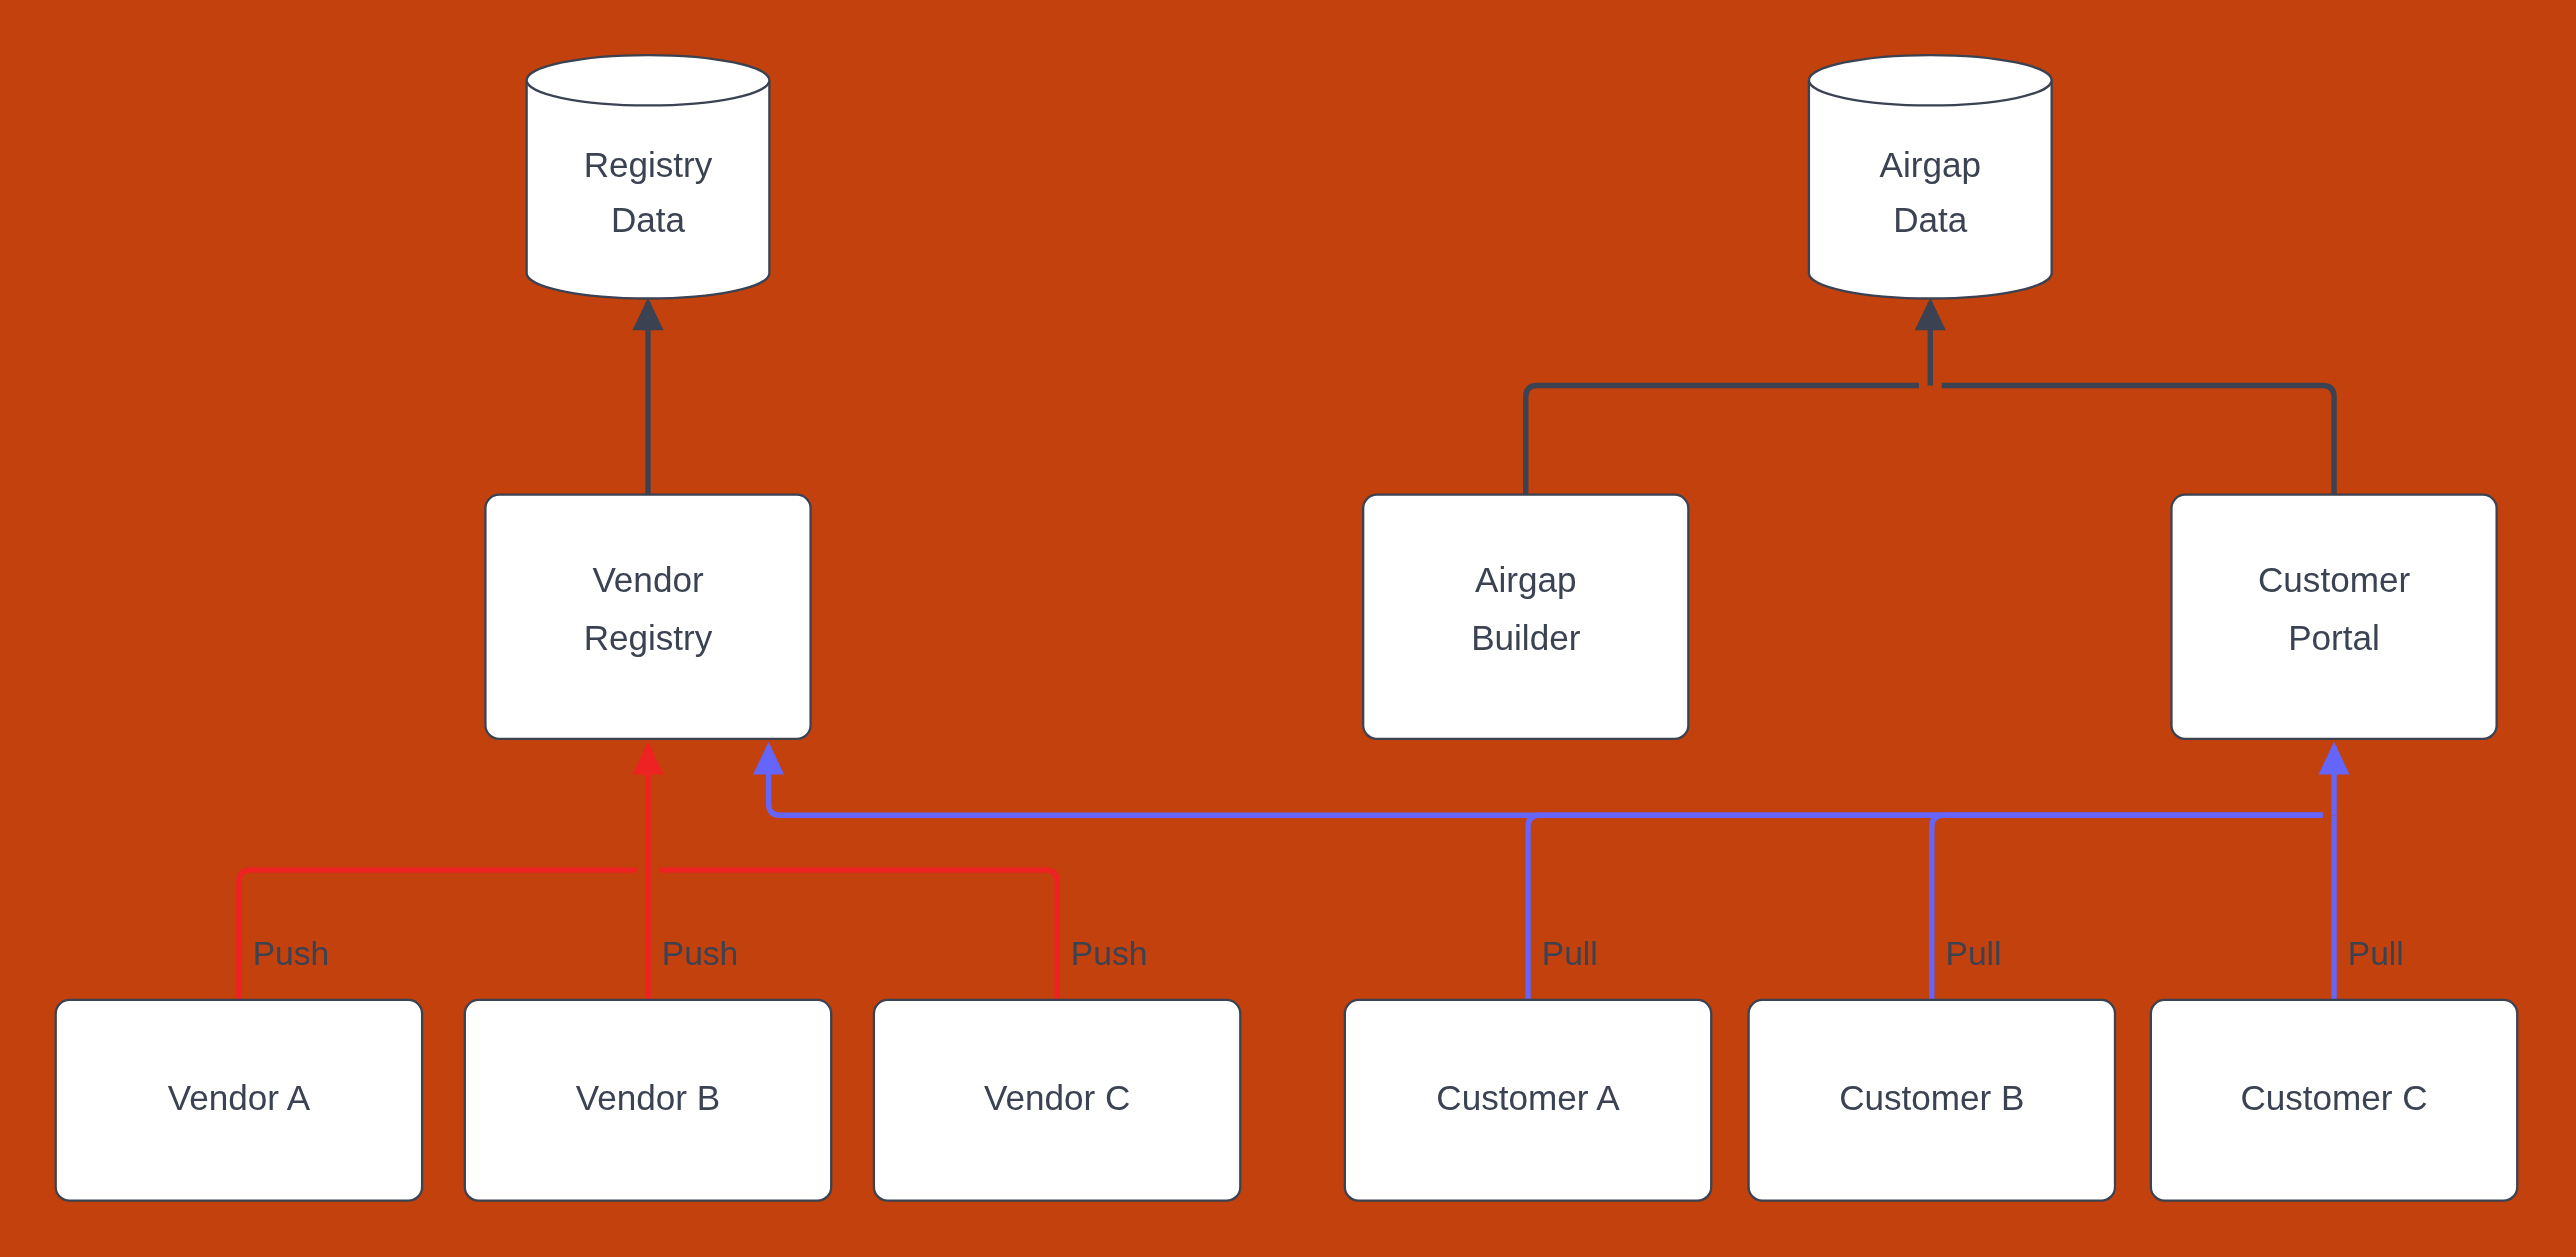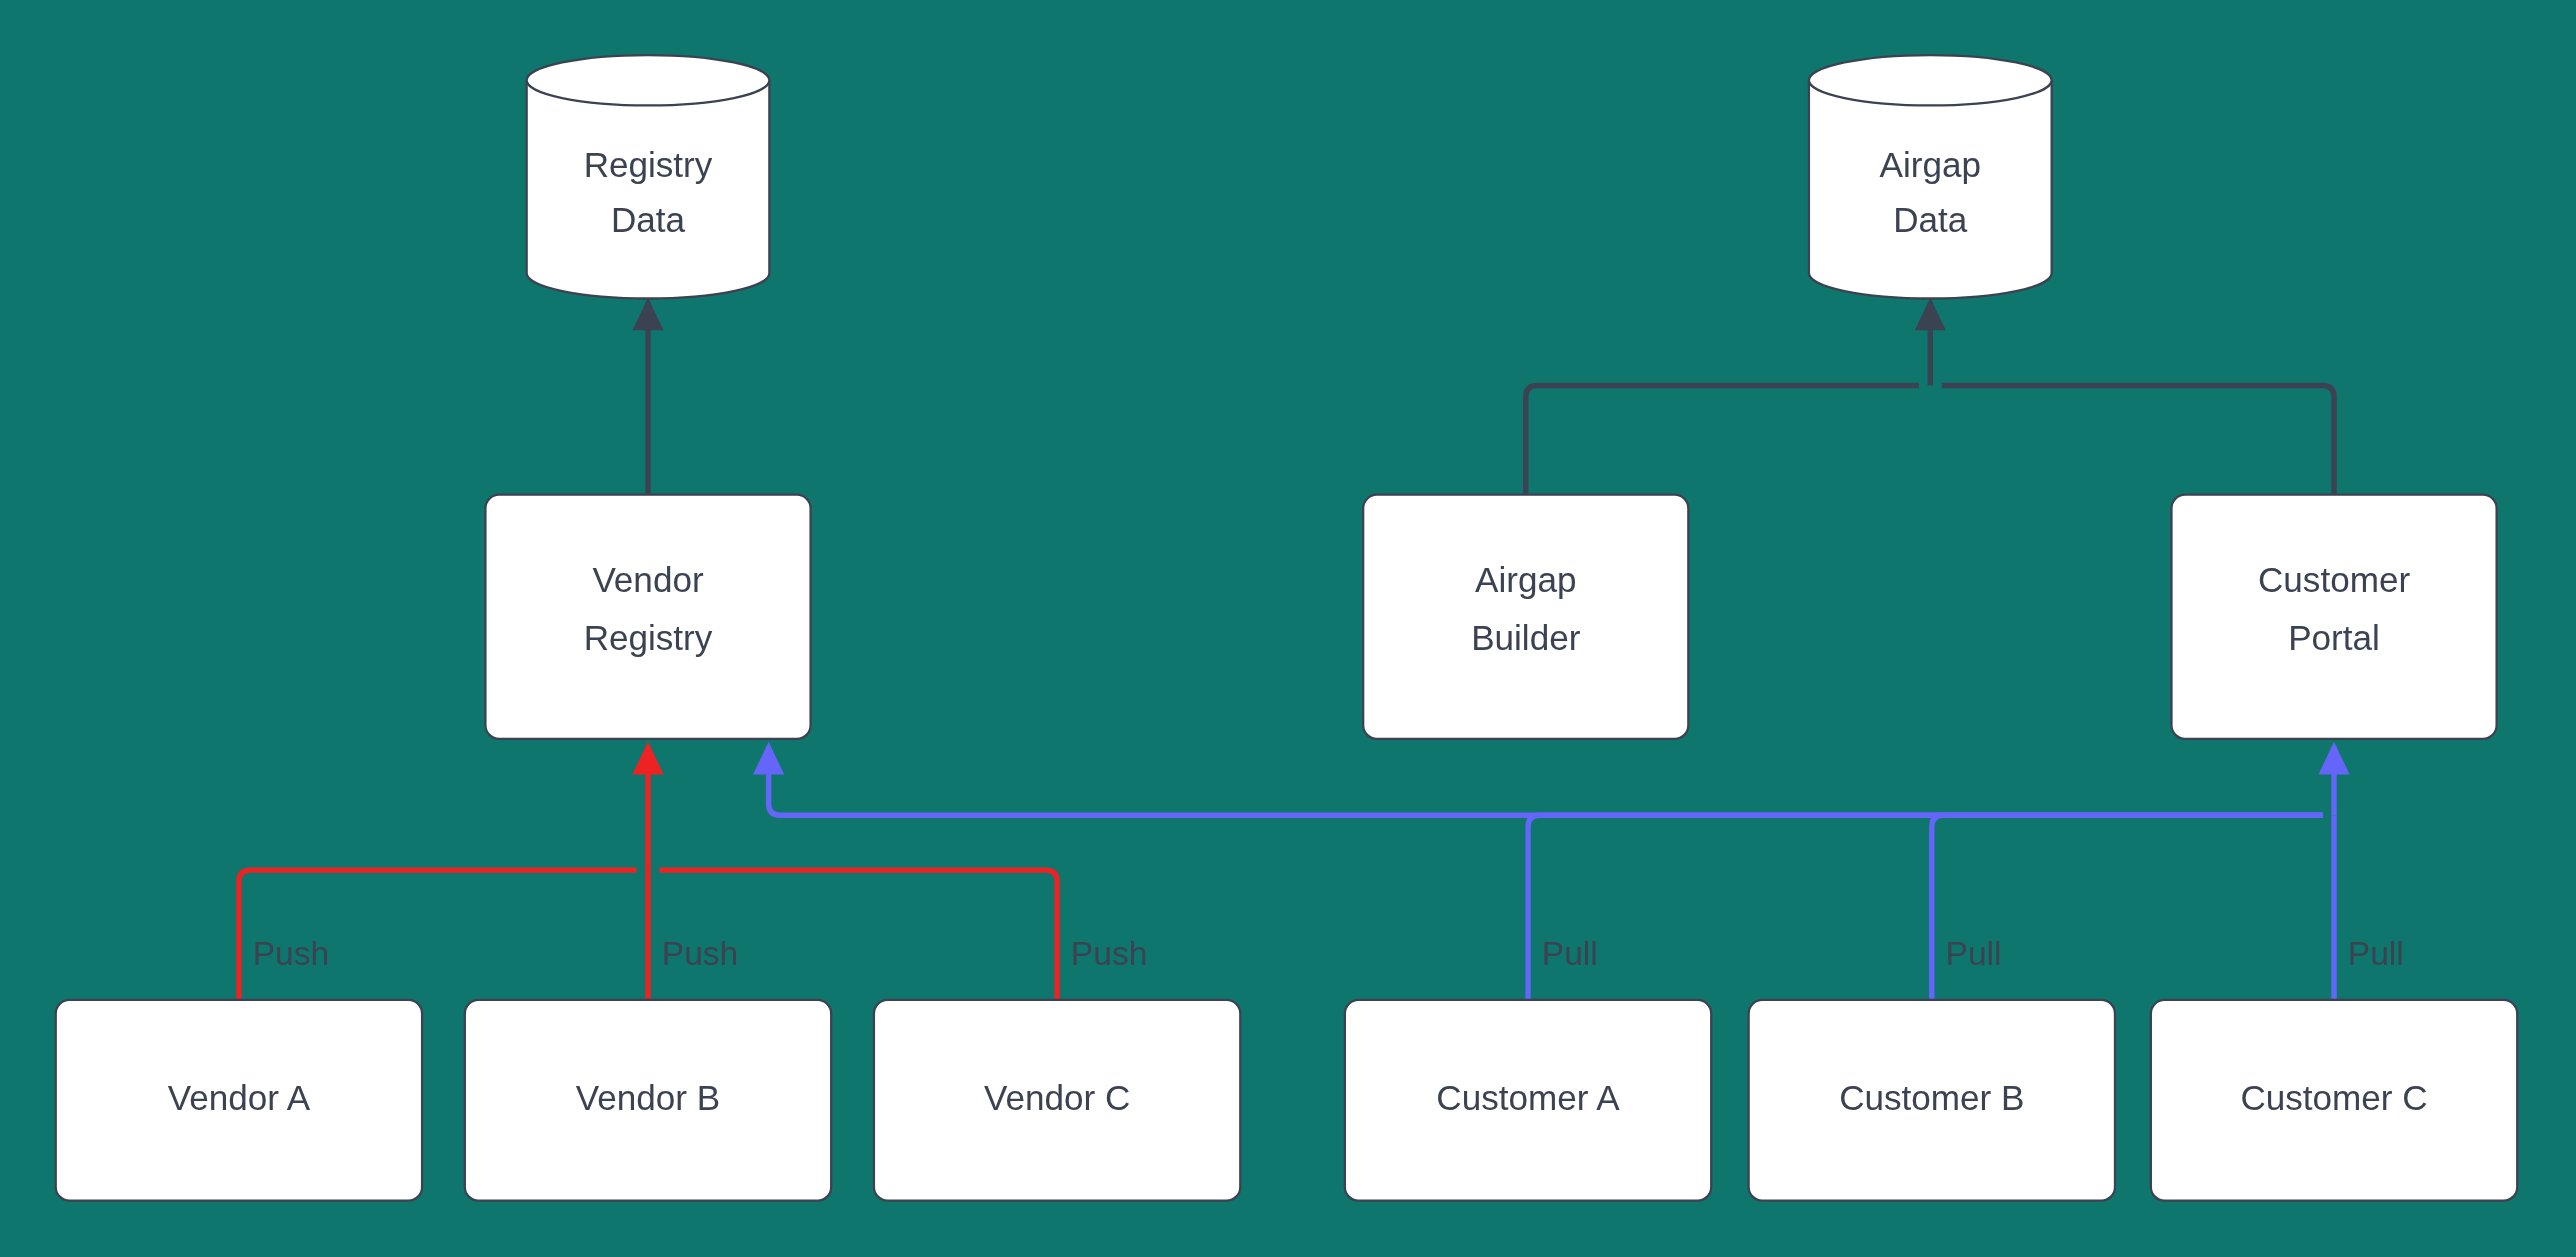--- a/index.html
+++ b/index.html
@@ -10,21 +10,21 @@
   body {
     width: 2576px;
     height: 1258px;
     font-family: "Liberation Sans", sans-serif;
     overflow: hidden;
   }
   #diagram-root {
     position: relative;
     width: 2576px;
     height: 1258px;
-    background: #0f766e;
+    background: #c2410c;
   }
   svg.canvas {
     position: absolute;
     top: 0;
     left: 0;
     width: 2576px;
     height: 1258px;
     display: block;
   }
   .node-shape {

